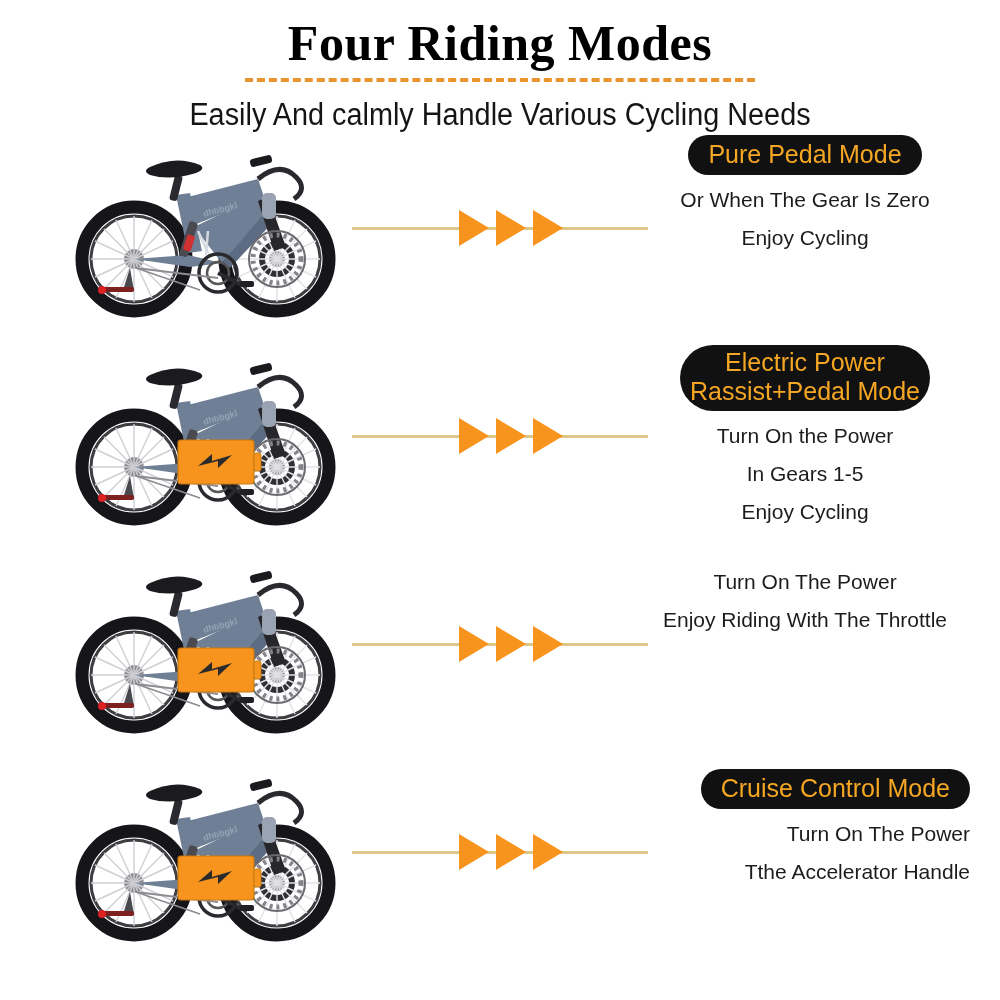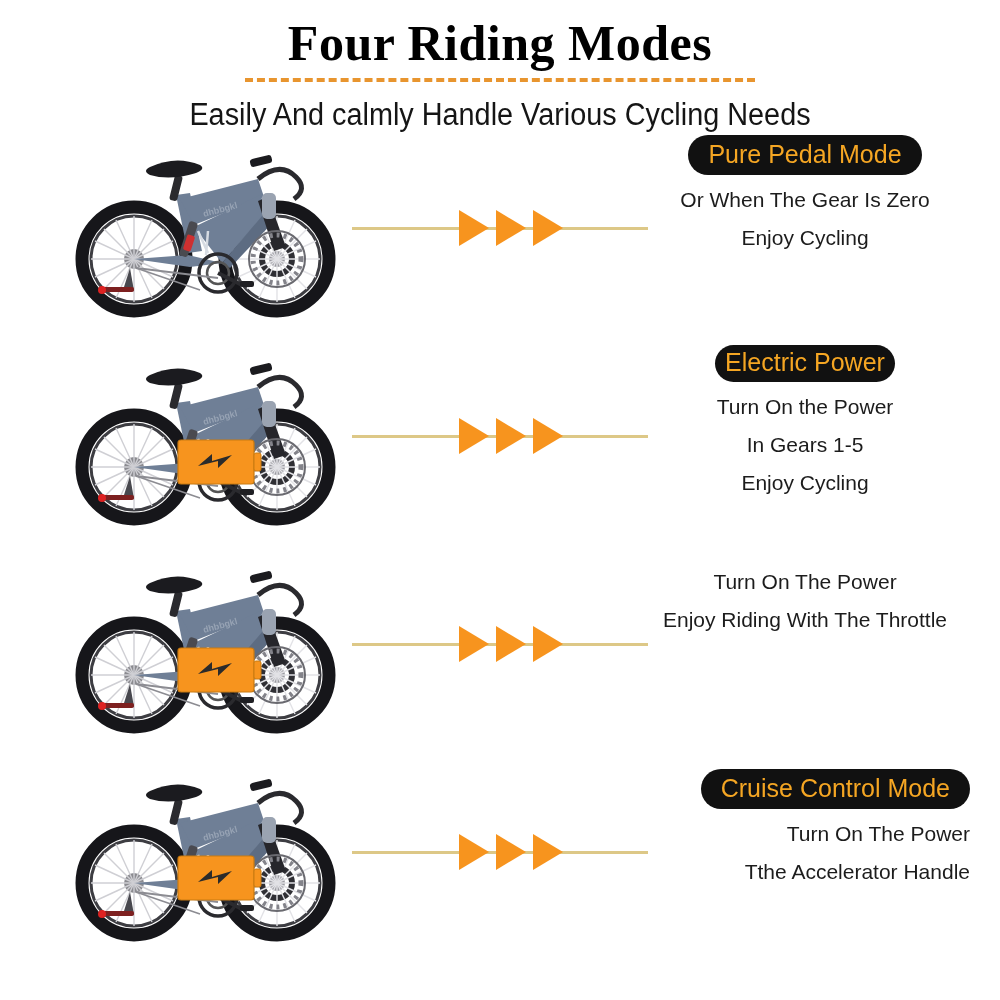--- a/index.html
+++ b/index.html
@@ -347,21 +347,21 @@
   </svg>
       </div>
       <div class="connector" style="top: 73px;">
         <div class="line"></div>
         <div class="tris">
           <span class="tri"></span>
           <span class="tri"></span>
           <span class="tri"></span>
         </div>
       </div>
-      <div class="mode-text" style="top: 2px;"><div class="badge two-line"><span class="bl">Electric Power</span></div><div class="desc">
+      <div class="mode-text" style="top: 2px;"><div class="badge two-line"><span class="bl">Electric Power</span><span class="bl">Rassist+Pedal Mode</span></div><div class="desc">
           <div class="desc-line">Turn On the Power</div>
           <div class="desc-line">In Gears 1-5</div>
           <div class="desc-line">Enjoy Cycling</div>
         </div></div>
     </div>
     <div class="mode-row">
       <div class="bike-figure">
   <svg viewBox="0 0 280 190" xmlns="http://www.w3.org/2000/svg">
     <g>
 

